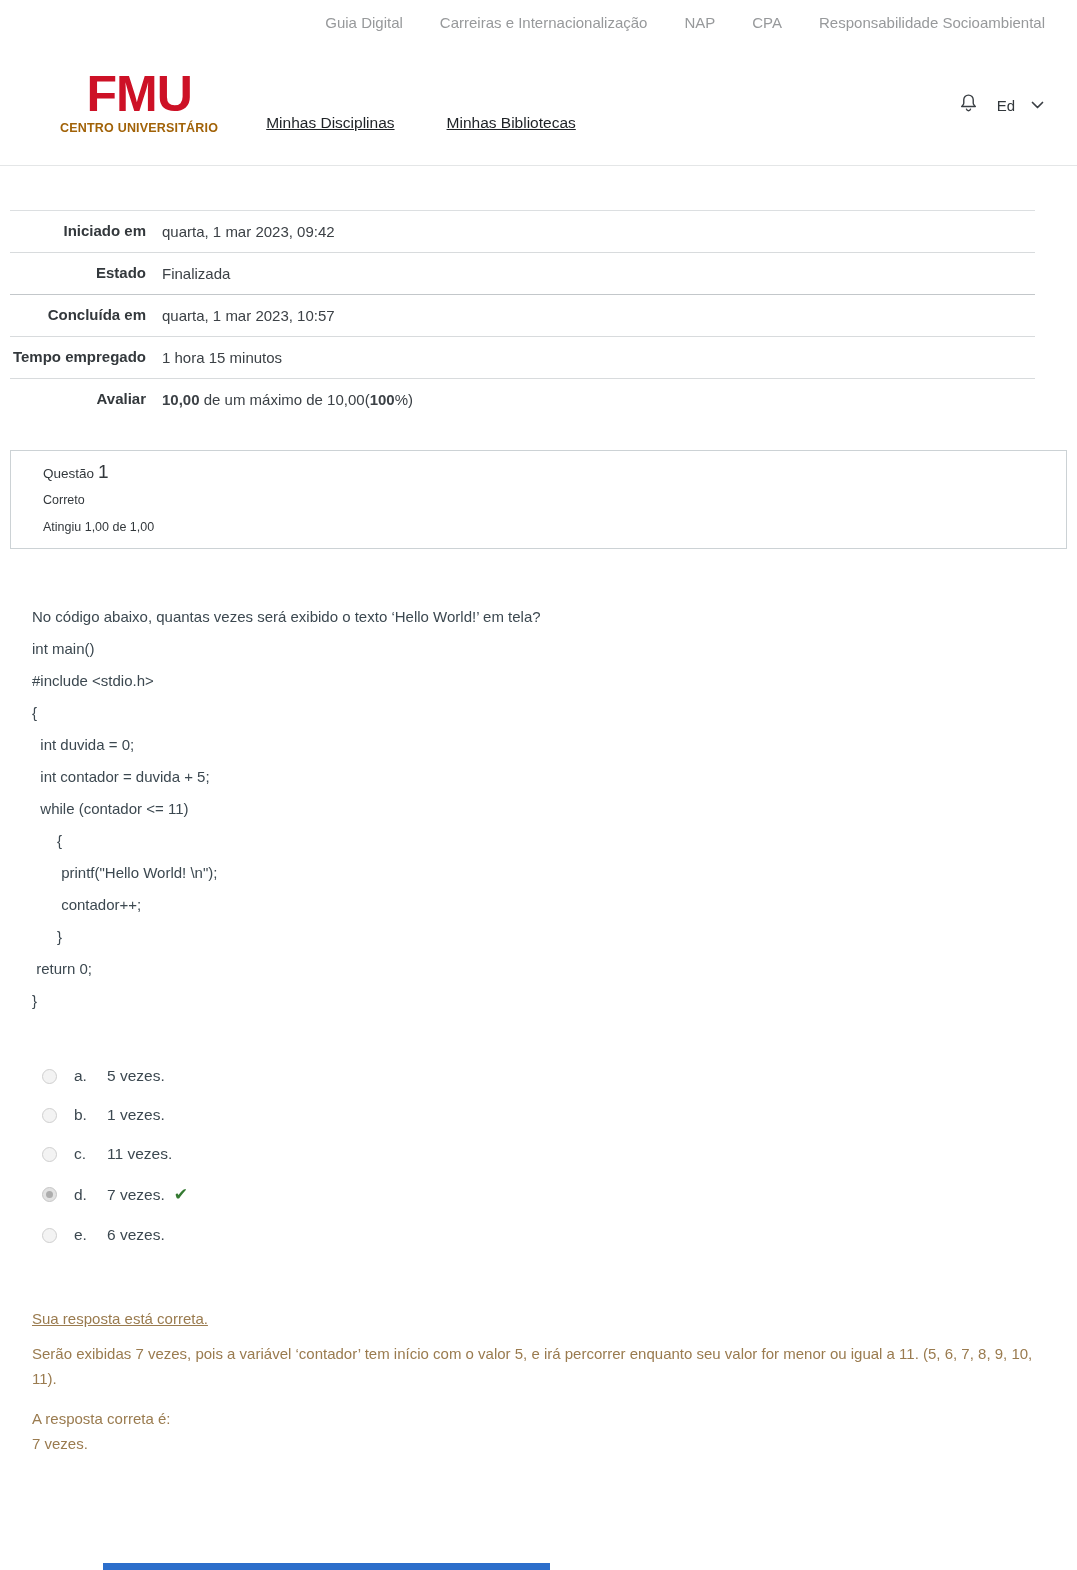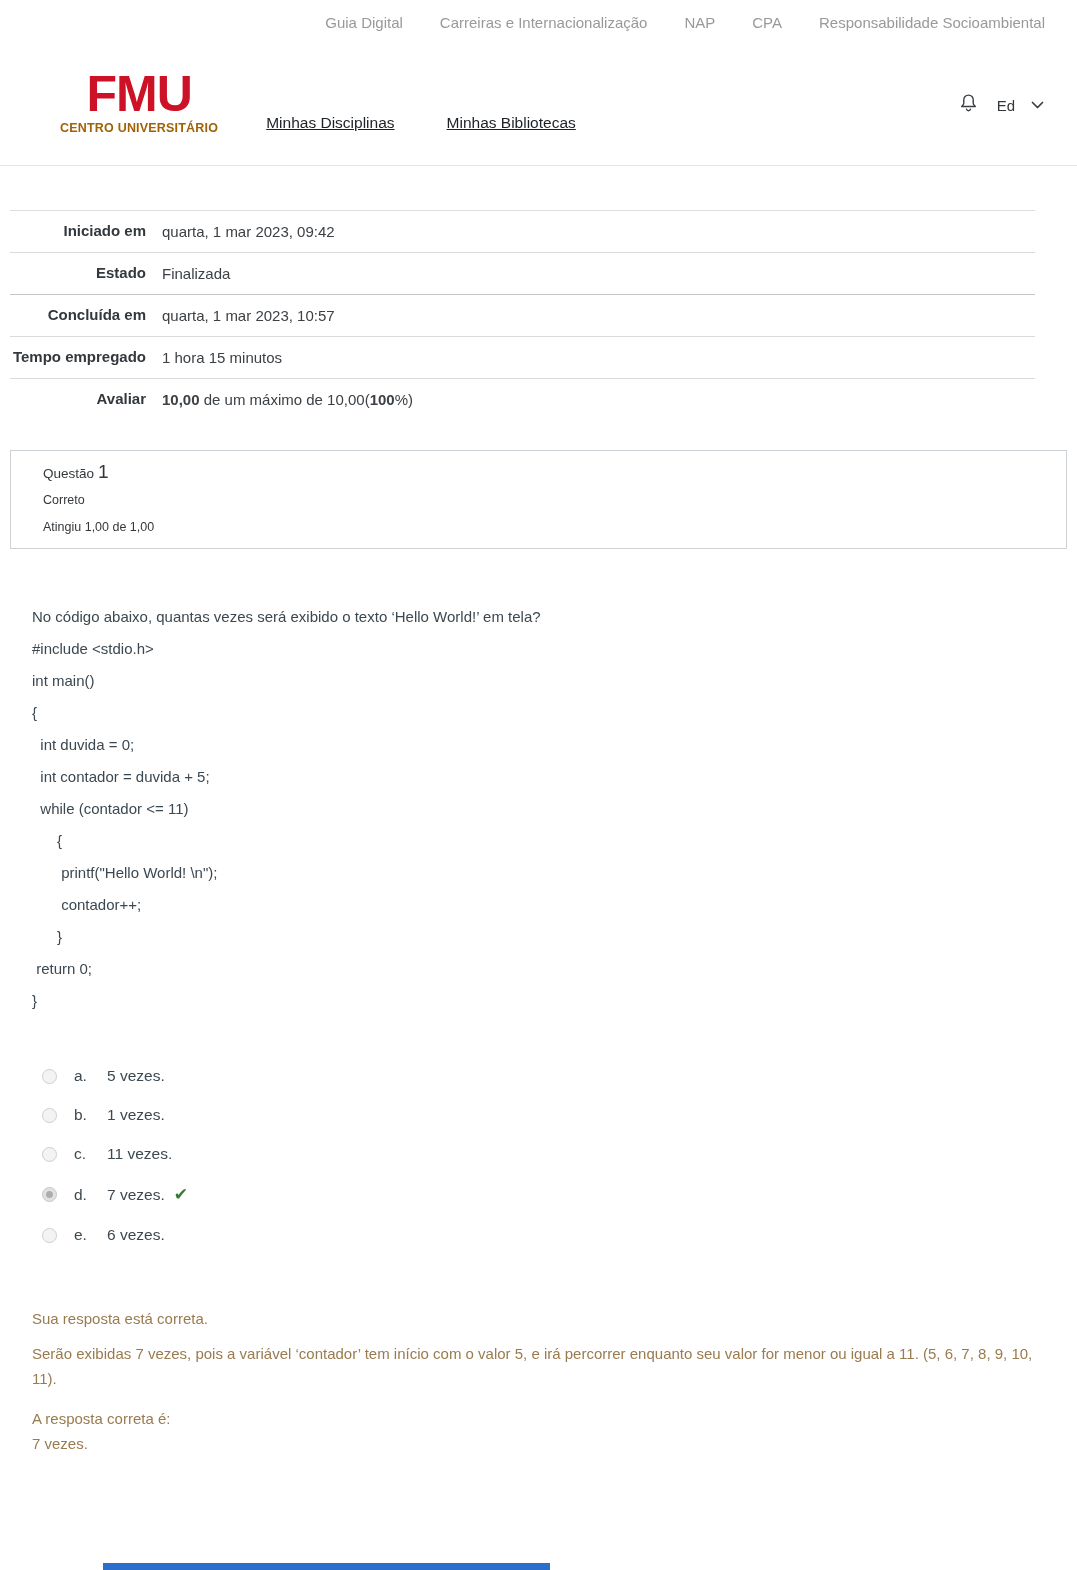--- a/index.html
+++ b/index.html
@@ -80,21 +80,21 @@
   .radio.sel::after {
     content:""; position:absolute; left:3px; top:3px; width:7px; height:7px;
     border-radius:50%; background:#adadad;
   }
   .opt-letter { margin-left:17px; width:22px; font-size:15.5px; color:#3c4850; }
   .opt-text { margin-left:11px; font-size:15.5px; color:#3c4850; }
   .check { color:#357a32; font-size:17px; font-weight:700; margin-left:9px; }
 
   
   .feedback { margin-top:62px; color:#9a7b4f; font-size:15px; line-height:25px; }
-  .feedback .fb1 { margin-bottom:10px; }
+  .feedback .fb1 { margin-bottom:10px;text-decoration:underline; }
   .feedback .fb2 { margin-bottom:5px; max-width:1015px; }
   .feedback .fb34 { margin-top:15px; }
 
   
   .bottom-bar {
     position:absolute; bottom:0; left:103px; width:447px; height:7px;
     background:#2c6ecb;
   }
 </style>
 </head>
@@ -165,22 +165,22 @@
     <span>Questão</span><span class="qnum">1</span>
   </div>
   <div class="qstate">Correto</div>
   <div class="qgrade">Atingiu 1,00 de 1,00</div>
 </div>
 
 <div class="qcontent">
 
   <div class="qtext-block">
     <div class="qline">No código abaixo, quantas vezes será exibido o texto ‘Hello World!’ em tela?</div>
+    <div class="qline">int main()</div>
     <div class="qline">#include &lt;stdio.h&gt;</div>
-    <div class="qline">int main()</div>
     <div class="qline">{</div>
     <div class="qline">  int duvida = 0;</div>
     <div class="qline">  int contador = duvida + 5;</div>
     <div class="qline">  while (contador &lt;= 11)</div>
     <div class="qline">      {</div>
     <div class="qline">       printf("Hello World! \n");</div>
     <div class="qline">       contador++;</div>
     <div class="qline">      }</div>
     <div class="qline"> return 0;</div>
     <div class="qline">}</div>

